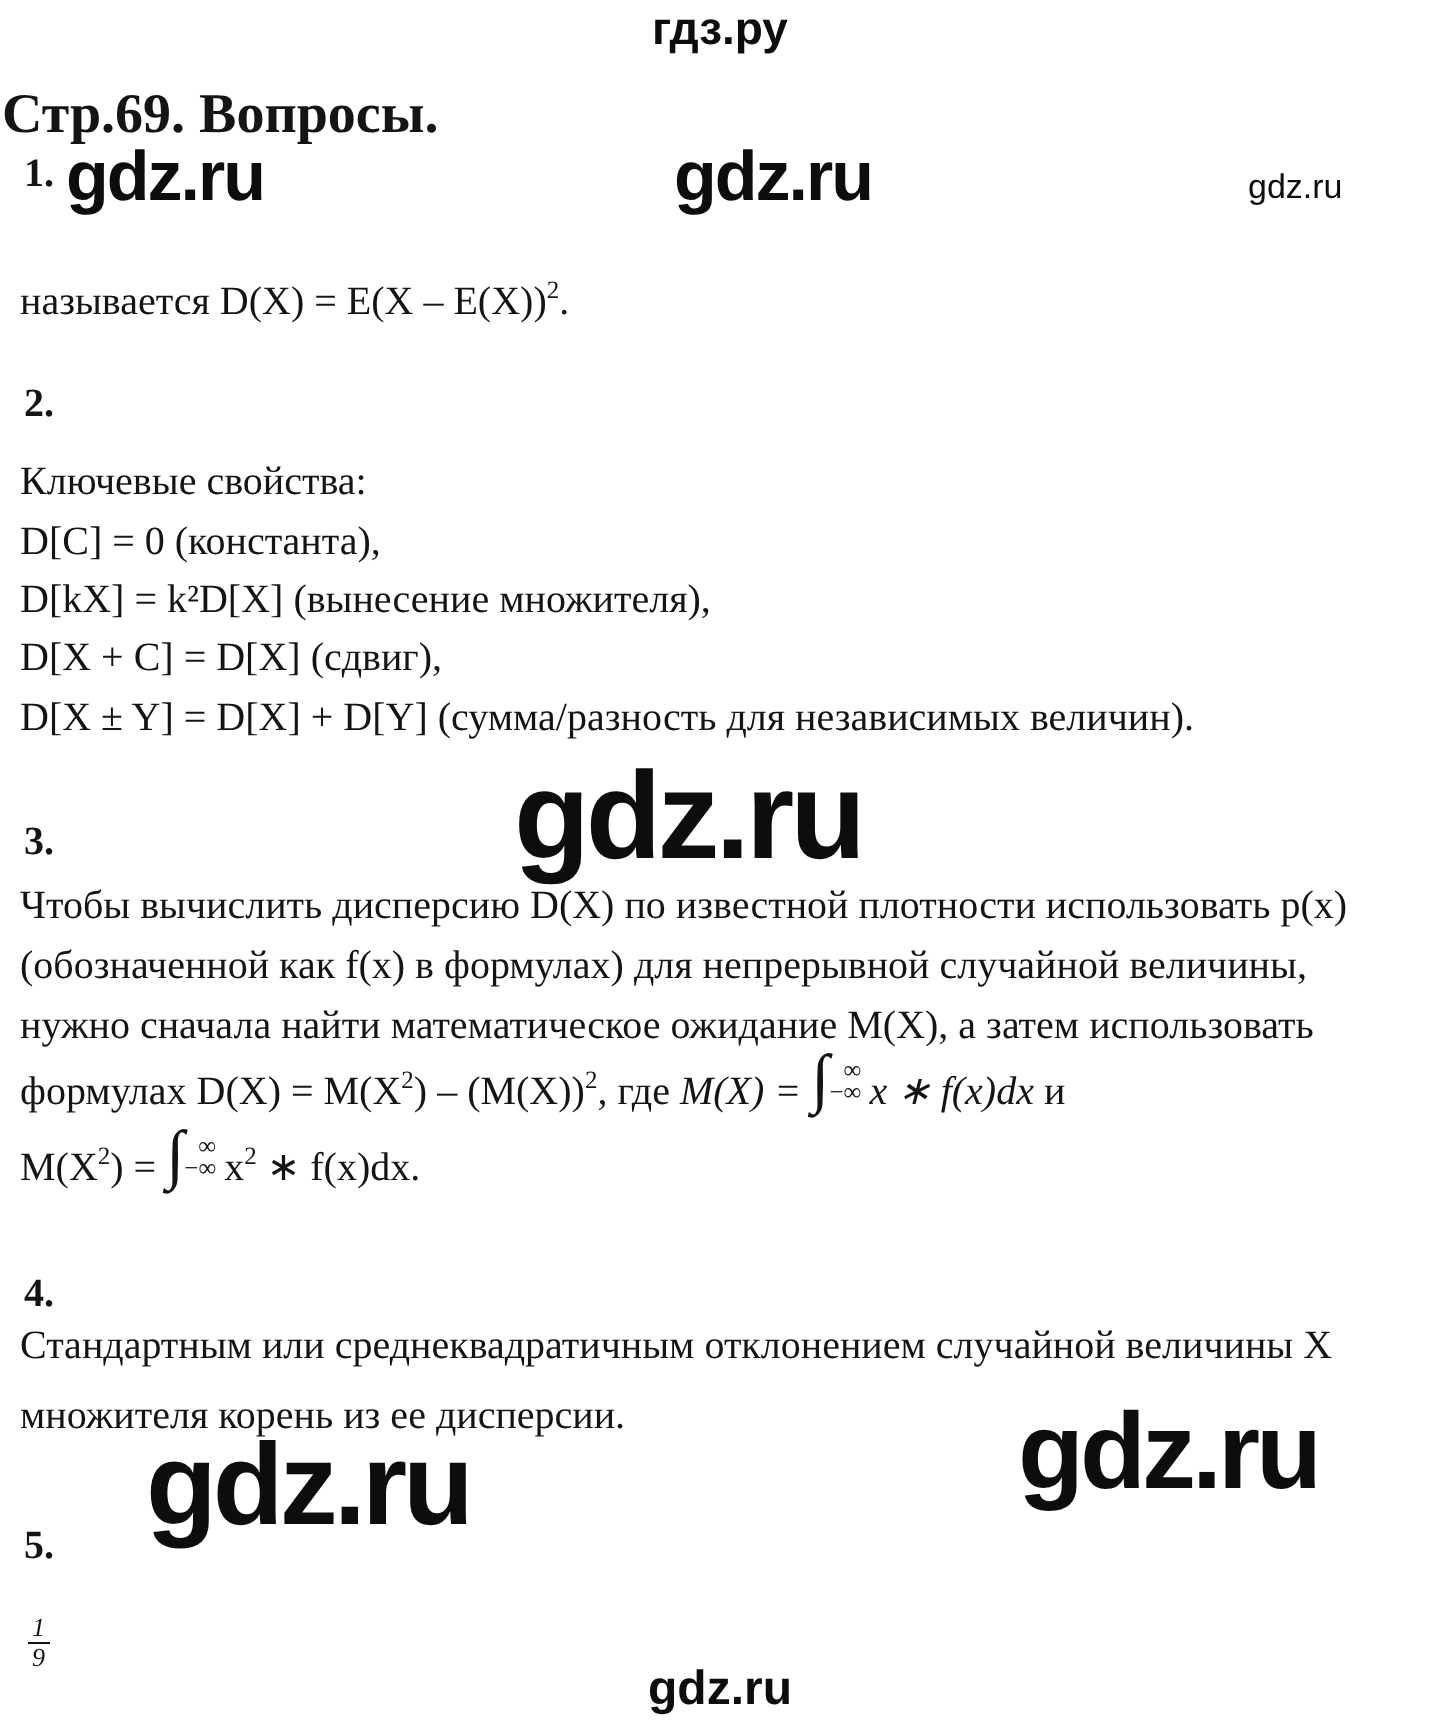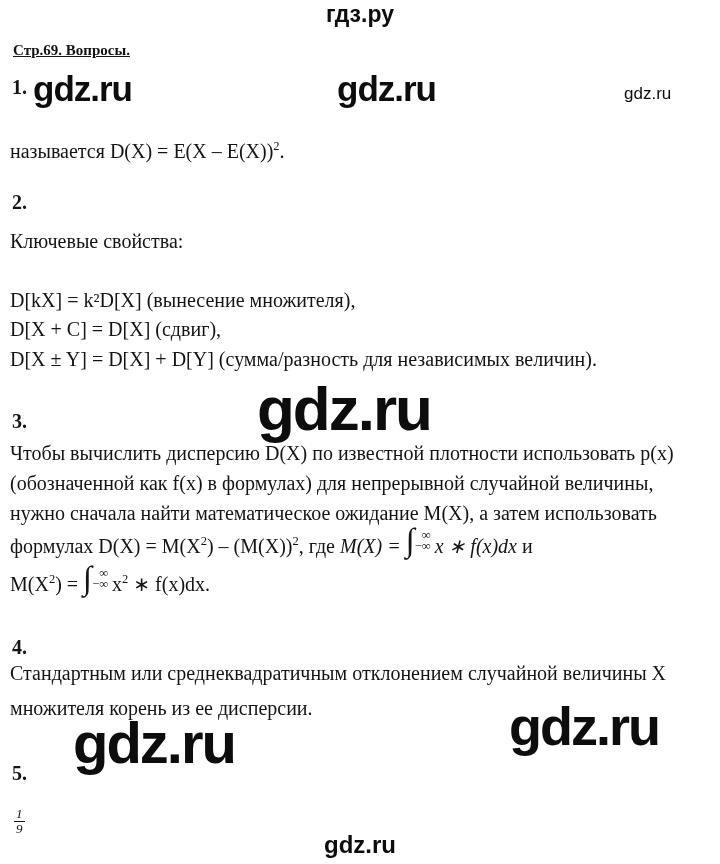--- a/index.html
+++ b/index.html
@@ -25,21 +25,21 @@
   .site-logo   { top:3px; left:0; width:720px; text-align:center; font-size:23px; letter-spacing:0; }
   .wm-1a { top:71px;  left:33px;  font-size:35px; }
   .wm-1b { top:71px;  left:337px; font-size:35px; }
   .wm-1c { top:85px;  left:624px; font-size:17px; font-weight:400; letter-spacing:0; }
   .wm-3  { top:378px; left:257px; font-size:62px; letter-spacing:-2px; }
   .wm-4a { top:714px; left:73px;  font-size:58px; letter-spacing:-2px; }
   .wm-4b { top:699px; left:509px; font-size:54px; letter-spacing:-2px; }
   .footer-logo { top:833px; left:0; width:720px; text-align:center; font-size:24px; letter-spacing:0; }
 
   
-  .page-heading { top:42px; left:13px; font-weight:700; font-size:15px;text-decoration:underline; }
+  .page-heading { top:42px; left:1px; font-weight:700; font-size:28px; }
   .qnum { font-weight:700; font-size:20px; line-height:1; left:12px; }
   .qnum-1 { top:77px; }
   .qnum-2 { top:192px; }
   .qnum-3 { top:411px; }
   .qnum-4 { top:637px; }
   .qnum-5 { top:763px; }
 
   
   .tline { left:10px; font-size:20px; line-height:26px; }
   .q1-l1 { top:109px; }
@@ -91,20 +91,21 @@
   <div class="abs page-heading">Стр.69. Вопросы.</div>
 
   <div class="abs qnum qnum-1">1.</div>
   <div class="abs brand wm-1a">gdz.ru</div>
   <div class="abs brand wm-1b">gdz.ru</div>
   <div class="abs brand wm-1c">gdz.ru</div>
   <div class="abs tline q1-l2"><span>называется D(X) = E(X – E(X))</span><sup class="s2">2</sup><span>.</span></div>
 
   <div class="abs qnum qnum-2">2.</div>
   <div class="abs tline q2-intro">Ключевые свойства:</div>
+  <div class="abs tline q2-p0">D[C] = 0 (константа),</div>
   <div class="abs tline q2-p1">D[kX] = k²D[X] (вынесение множителя),</div>
   <div class="abs tline q2-p2">D[X + C] = D[X] (сдвиг),</div>
   <div class="abs tline q2-p3">D[X ± Y] = D[X] + D[Y] (сумма/разность для независимых величин).</div>
 
   <div class="abs qnum qnum-3">3.</div>
   <div class="abs brand wm-3">gdz.ru</div>
   <div class="abs tline q3-l1">Чтобы вычислить дисперсию D(X) по известной плотности использовать p(x)</div>
   <div class="abs tline q3-l2">(обозначенной как f(x) в формулах) для непрерывной случайной величины,</div>
   <div class="abs tline q3-l3">нужно сначала найти математическое ожидание M(X), а затем использовать</div>
   <div class="abs tline q3-l4"><span>формулах D(X) = M(X</span><sup class="s2">2</sup><span>) – (M(X))</span><sup class="s2">2</sup><span>, где </span><span class="mit">M(X) = </span><span class="intgrl">

